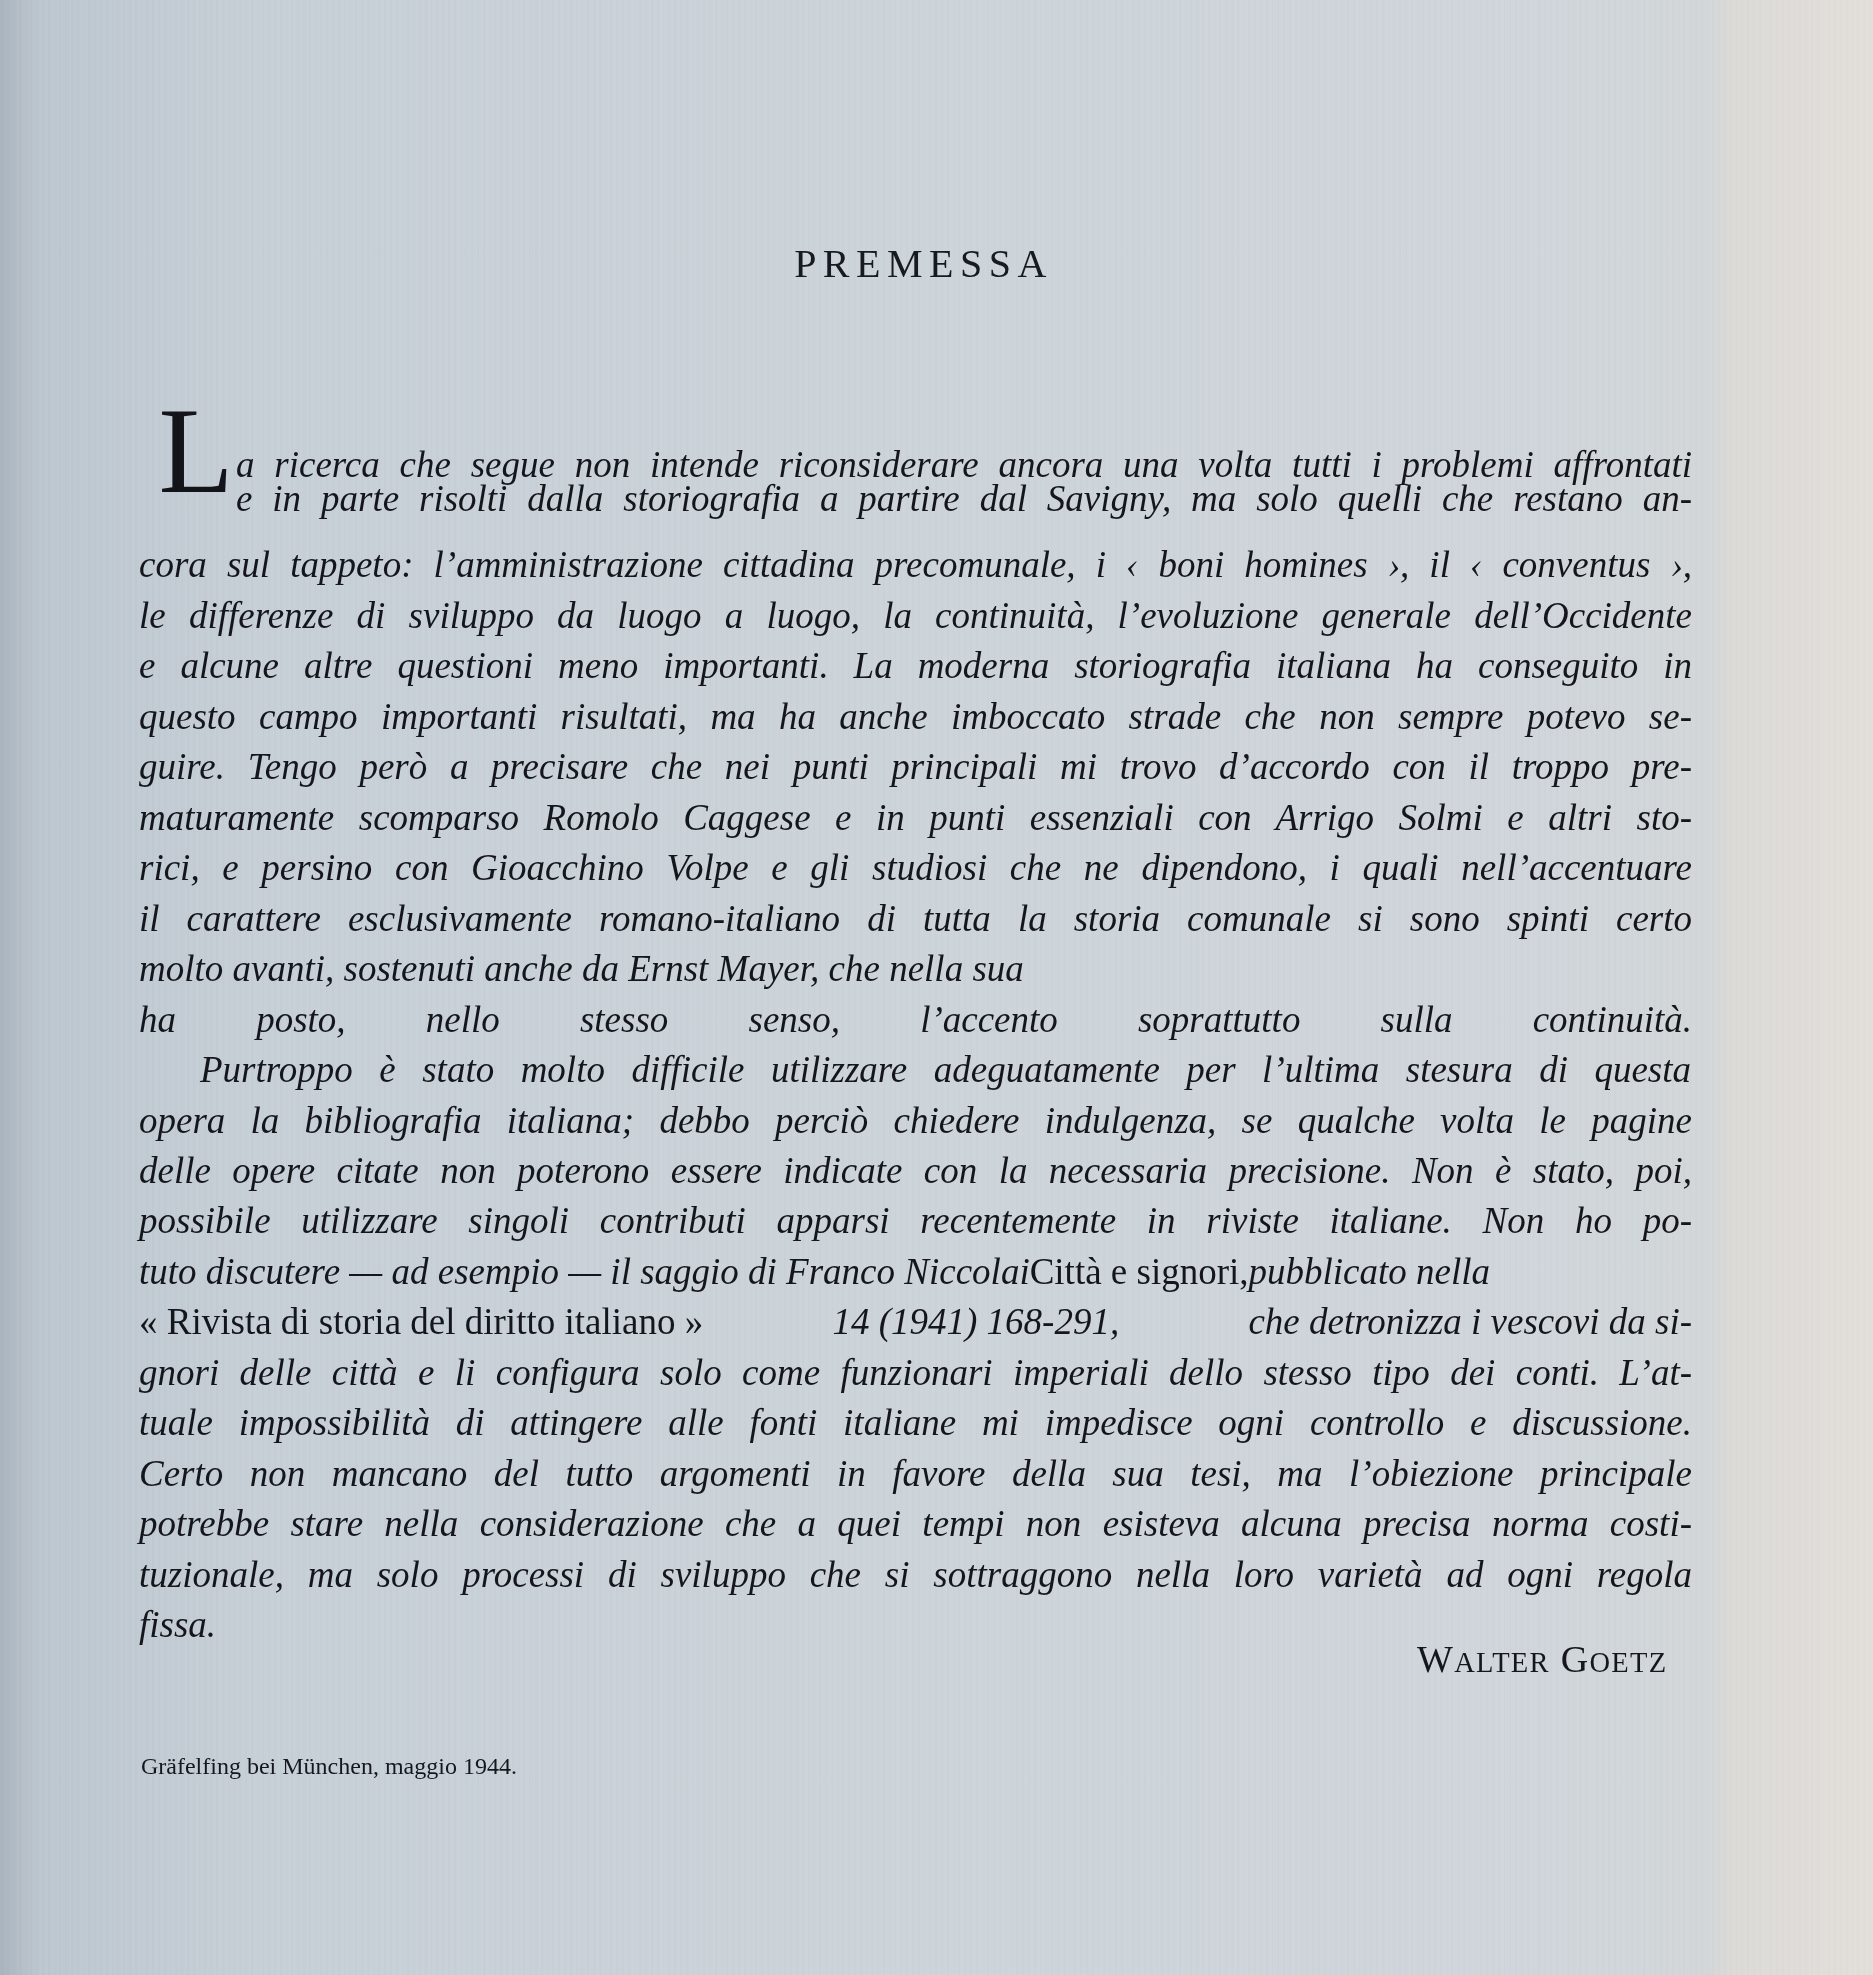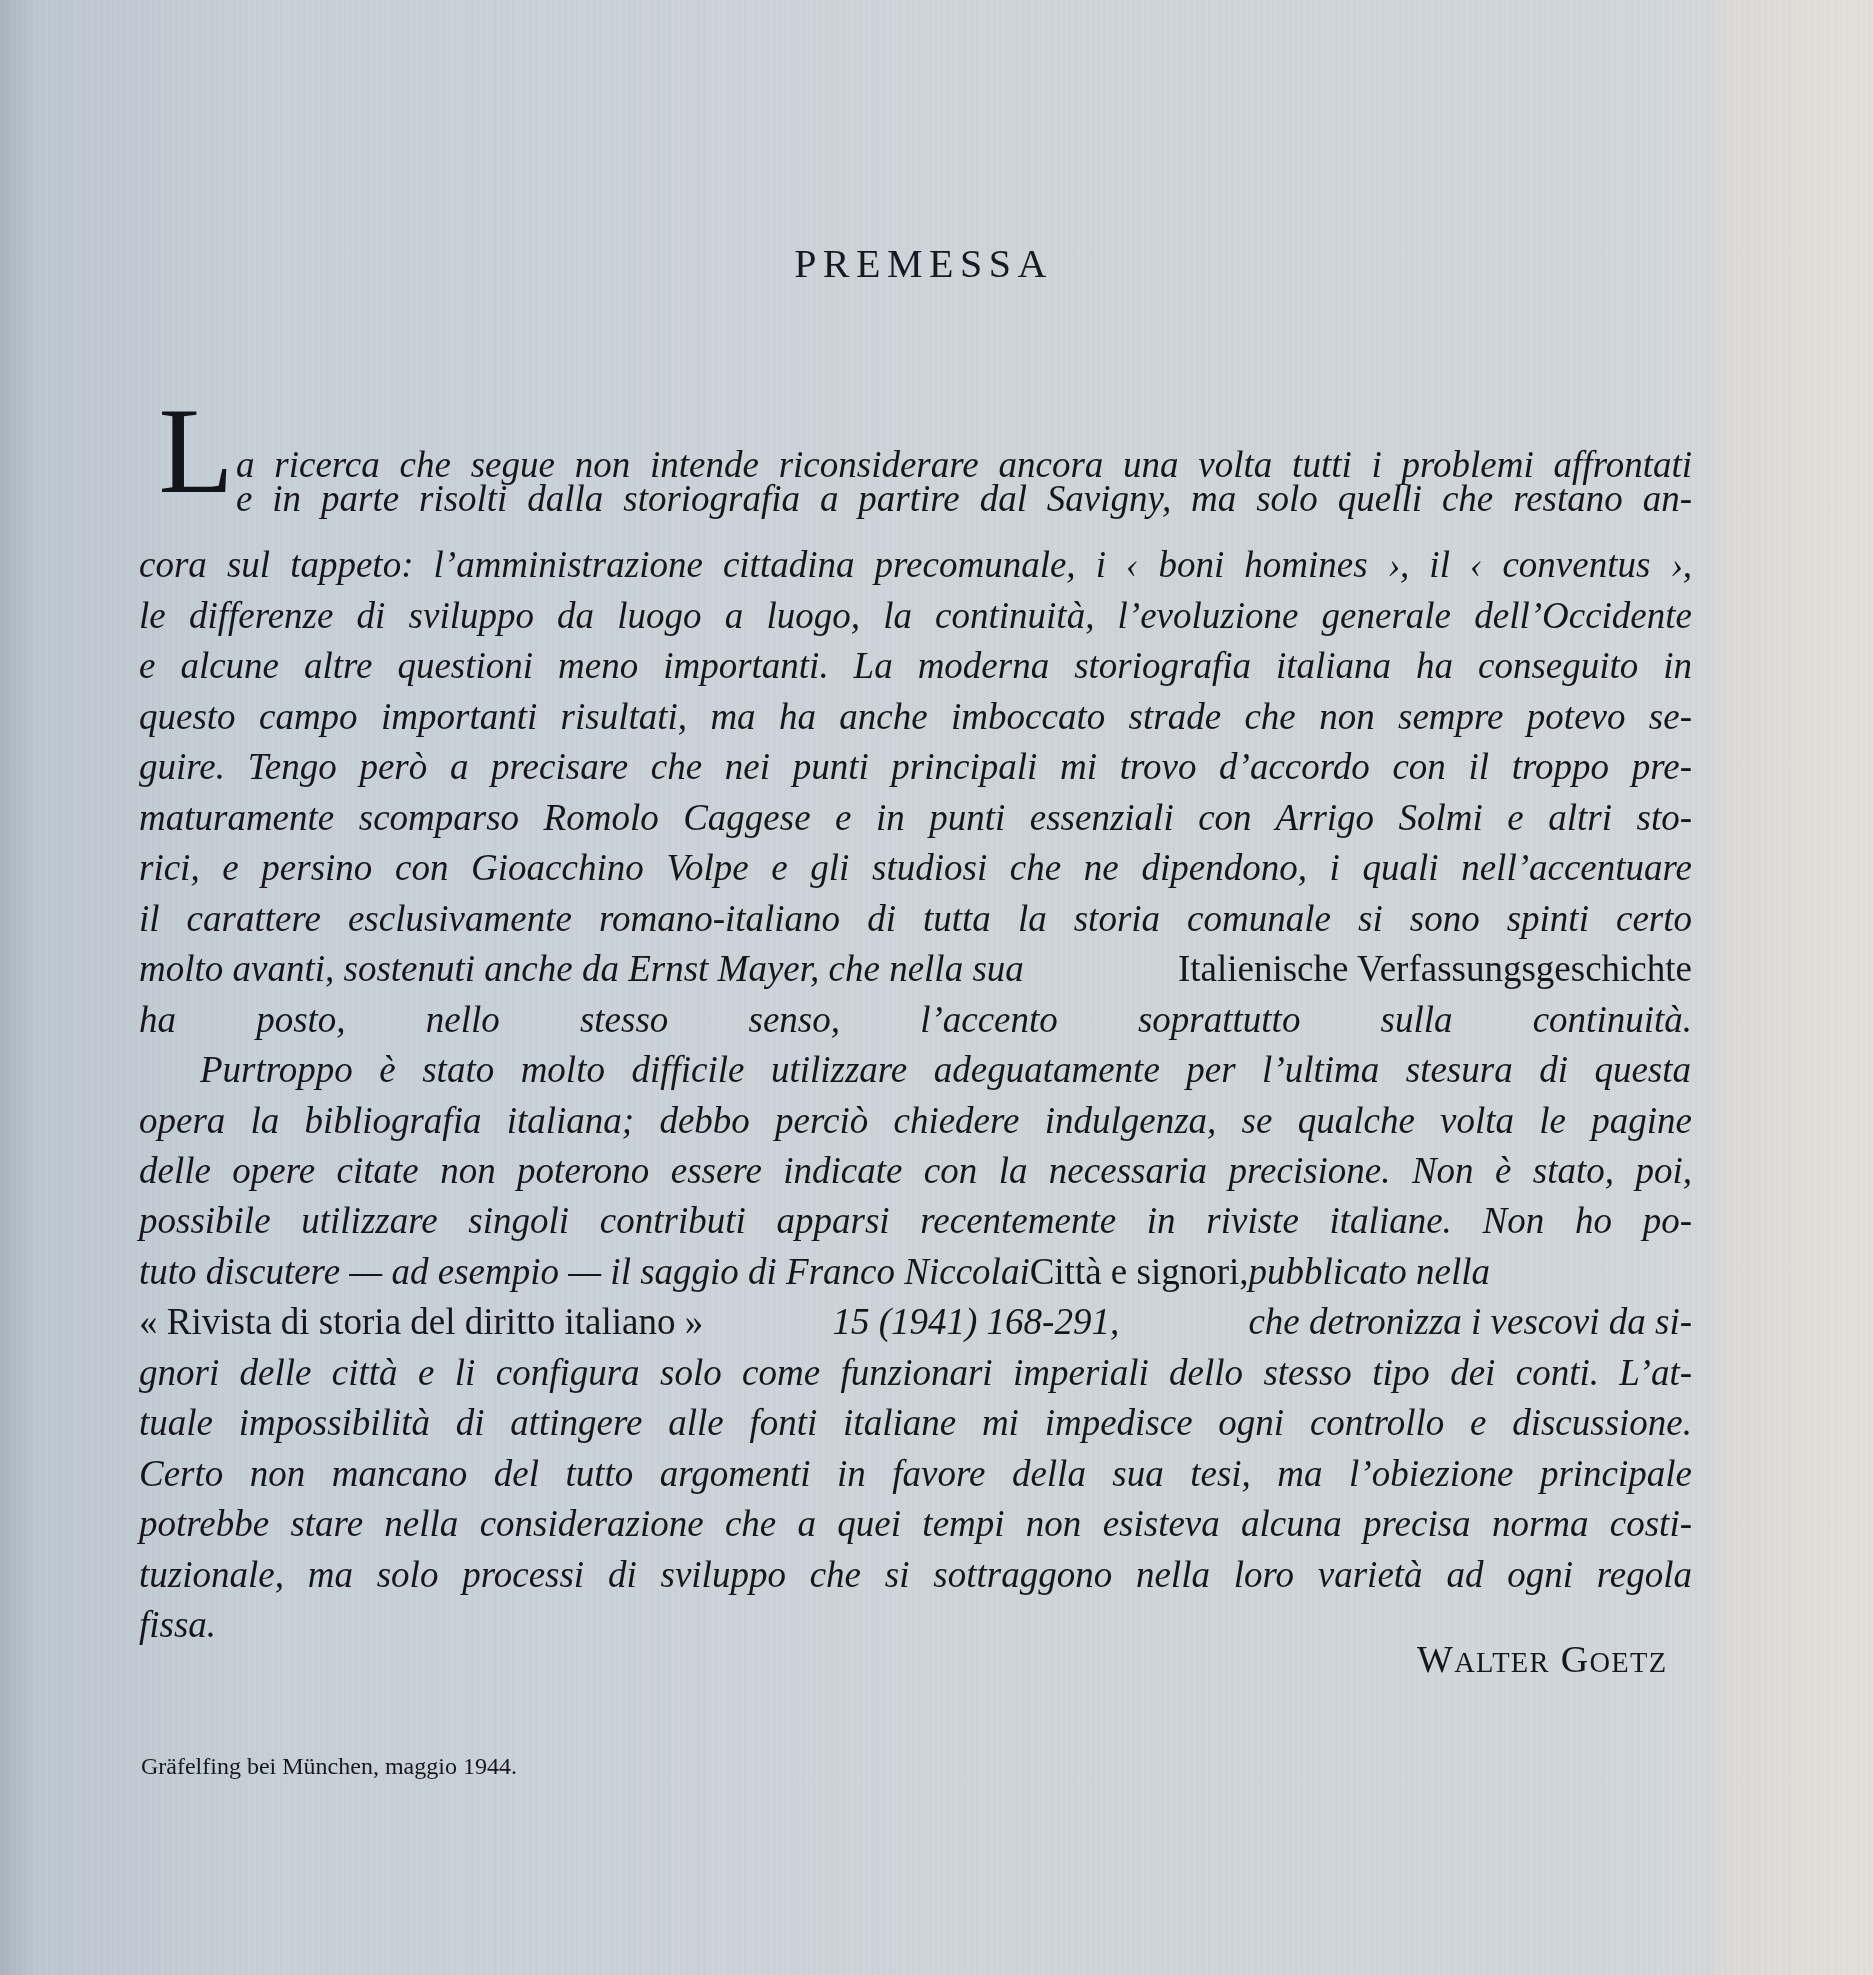--- a/index.html
+++ b/index.html
@@ -56,36 +56,35 @@
   <div class="line" style="top:136px; display:block; text-align:justify; text-align-last:justify;">cora sul tappeto: l’amministrazione cittadina precomunale, i ‹ boni homines ›, il ‹ conventus ›,</div>
   <div class="line" style="top:187px; display:block; text-align:justify; text-align-last:justify;">le differenze di sviluppo da luogo a luogo, la continuità, l’evoluzione generale dell’Occidente</div>
   <div class="line" style="top:237px; display:block; text-align:justify; text-align-last:justify;">e alcune altre questioni meno importanti. La moderna storiografia italiana ha conseguito in</div>
   <div class="line" style="top:288px; display:block; text-align:justify; text-align-last:justify;">questo campo importanti risultati, ma ha anche imboccato strade che non sempre potevo se-</div>
   <div class="line" style="top:338px; display:block; text-align:justify; text-align-last:justify;">guire. Tengo però a precisare che nei punti principali mi trovo d’accordo con il troppo pre-</div>
   <div class="line" style="top:389px; display:block; text-align:justify; text-align-last:justify;">maturamente scomparso Romolo Caggese e in punti essenziali con Arrigo Solmi e altri sto-</div>
   <div class="line" style="top:439px; display:block; text-align:justify; text-align-last:justify;">rici, e persino con Gioacchino Volpe e gli studiosi che ne dipendono, i quali nell’accentuare</div>
   <div class="line" style="top:490px; display:block; text-align:justify; text-align-last:justify;">il carattere esclusivamente romano-italiano di tutta la storia comunale si sono spinti certo</div>
   <div class="line" style="top:540px; display:flex; justify-content:space-between;">
     <span>molto avanti, sostenuti anche da Ernst Mayer, che nella sua</span>
-    <span class="roman">Italienische Verfassungsgeschichte</span>
   </div>
   <div class="line" style="top:591px; display:block;">ha posto, nello stesso senso, l’accento soprattutto sulla continuità.</div>
 
   <div class="line" style="top:641px; left:61px; width:1491px; display:block; text-align:justify; text-align-last:justify;">Purtroppo è stato molto difficile utilizzare adeguatamente per l’ultima stesura di questa</div>
   <div class="line" style="top:692px; display:block; text-align:justify; text-align-last:justify;">opera la bibliografia italiana; debbo perciò chiedere indulgenza, se qualche volta le pagine</div>
   <div class="line" style="top:742px; display:block; text-align:justify; text-align-last:justify;">delle opere citate non poterono essere indicate con la necessaria precisione. Non è stato, poi,</div>
   <div class="line" style="top:792px; display:block; text-align:justify; text-align-last:justify;">possibile utilizzare singoli contributi apparsi recentemente in riviste italiane. Non ho po-</div>
   <div class="line" style="top:843px; display:flex; justify-content:flex-start;">
     <span>tuto discutere — ad esempio — il saggio di Franco Niccolai</span>
     <span class="roman">Città e signori,</span>
     <span>pubblicato nella</span>
   </div>
   <div class="line" style="top:893px; display:flex; justify-content:space-between;">
     <span class="roman">« Rivista di storia del diritto italiano »</span>
-    <span>15 (1941) 168-291,</span>
+    <span>14 (1941) 168-291,</span>
     <span>che detronizza i vescovi da si-</span>
   </div>
   <div class="line" style="top:944px; display:block; text-align:justify; text-align-last:justify;">gnori delle città e li configura solo come funzionari imperiali dello stesso tipo dei conti. L’at-</div>
   <div class="line" style="top:994px; display:block; text-align:justify; text-align-last:justify;">tuale impossibilità di attingere alle fonti italiane mi impedisce ogni controllo e discussione.</div>
   <div class="line" style="top:1045px; display:block; text-align:justify; text-align-last:justify;">Certo non mancano del tutto argomenti in favore della sua tesi, ma l’obiezione principale</div>
   <div class="line" style="top:1095px; display:block; text-align:justify; text-align-last:justify;">potrebbe stare nella considerazione che a quei tempi non esisteva alcuna precisa norma costi-</div>
   <div class="line" style="top:1146px; display:block; text-align:justify; text-align-last:justify;">tuzionale, ma solo processi di sviluppo che si sottraggono nella loro varietà ad ogni regola</div>
   <div class="line" style="top:1196px; display:block;">fissa.</div>
 </div>
 

